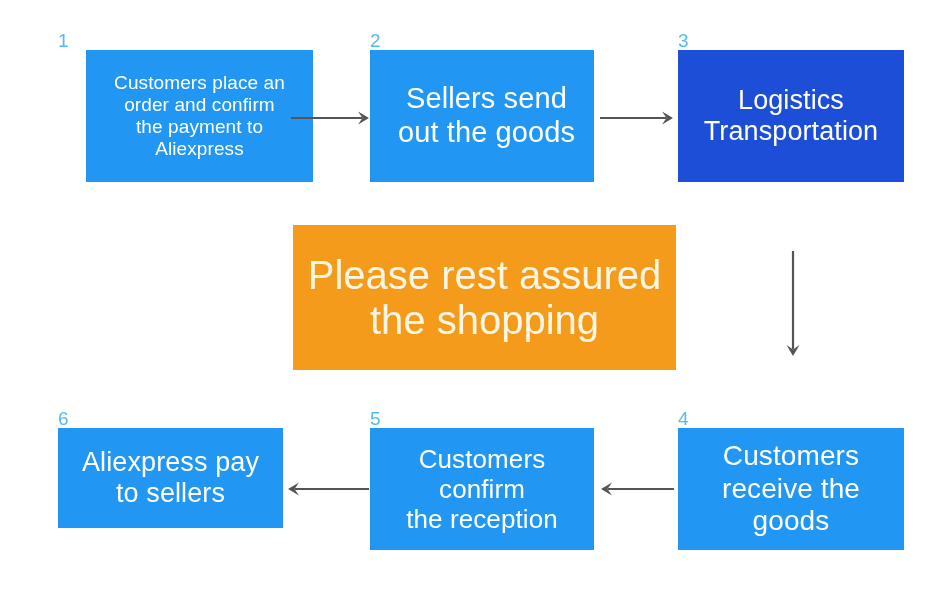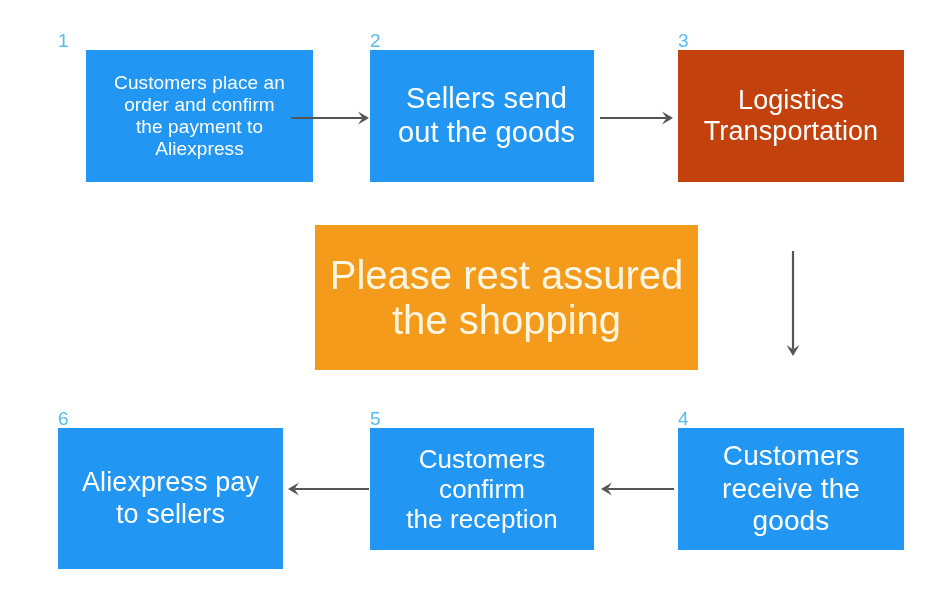--- a/index.html
+++ b/index.html
@@ -56,21 +56,20 @@
     position: absolute;
     box-sizing: border-box;
     display: flex;
     align-items: center;
     justify-content: center;
     text-align: center;
     color: #fdf6e3;
     line-height: 1.12;
     font-weight: 400;
     padding: 4px 10px;
-    margin-left: 22px;
     -webkit-font-smoothing: antialiased;
   }
   .banner-label {
     display: block;
     width: 100%;
     white-space: pre-line;
   }
 
   
   .arrow-svg {
@@ -91,32 +90,32 @@
 Aliexpress</span>
   </div>
 
   <div class="step-number" style="left:370px; top:31px;">2</div>
   <div class="step-box" style="left:370px; top:50px; width:224px; height:132px; background:#2196f3; font-size:29px;padding-left:15px;">
     <span class="step-label">Sellers send
 out the goods</span>
   </div>
 
   <div class="step-number" style="left:678px; top:31px;">3</div>
-  <div class="step-box" style="left:678px; top:50px; width:226px; height:132px; background:#c2410c; font-size:27px;">
+  <div class="step-box" style="left:678px; top:50px; width:226px; height:132px; background:#1d4ed8; font-size:27px;">
     <span class="step-label">Logistics
 Transportation</span>
   </div>
 
   <div class="banner-box" style="left:293px; top:225px; width:383px; height:145px; background:#f59b1c; font-size:40px;">
     <span class="banner-label">Please rest assured
 the shopping</span>
   </div>
 
   <div class="step-number" style="left:58px; top:409px;">6</div>
-  <div class="step-box" style="left:58px; top:428px; width:225px; height:141px; background:#2196f3; font-size:27px;">
+  <div class="step-box" style="left:58px; top:428px; width:225px; height:100px; background:#2196f3; font-size:27px;">
     <span class="step-label">Aliexpress pay
 to sellers</span>
   </div>
 
   <div class="step-number" style="left:370px; top:409px;">5</div>
   <div class="step-box" style="left:370px; top:428px; width:224px; height:122px; background:#2196f3; font-size:26px;">
     <span class="step-label">Customers
 confirm
 the reception</span>
   </div>

